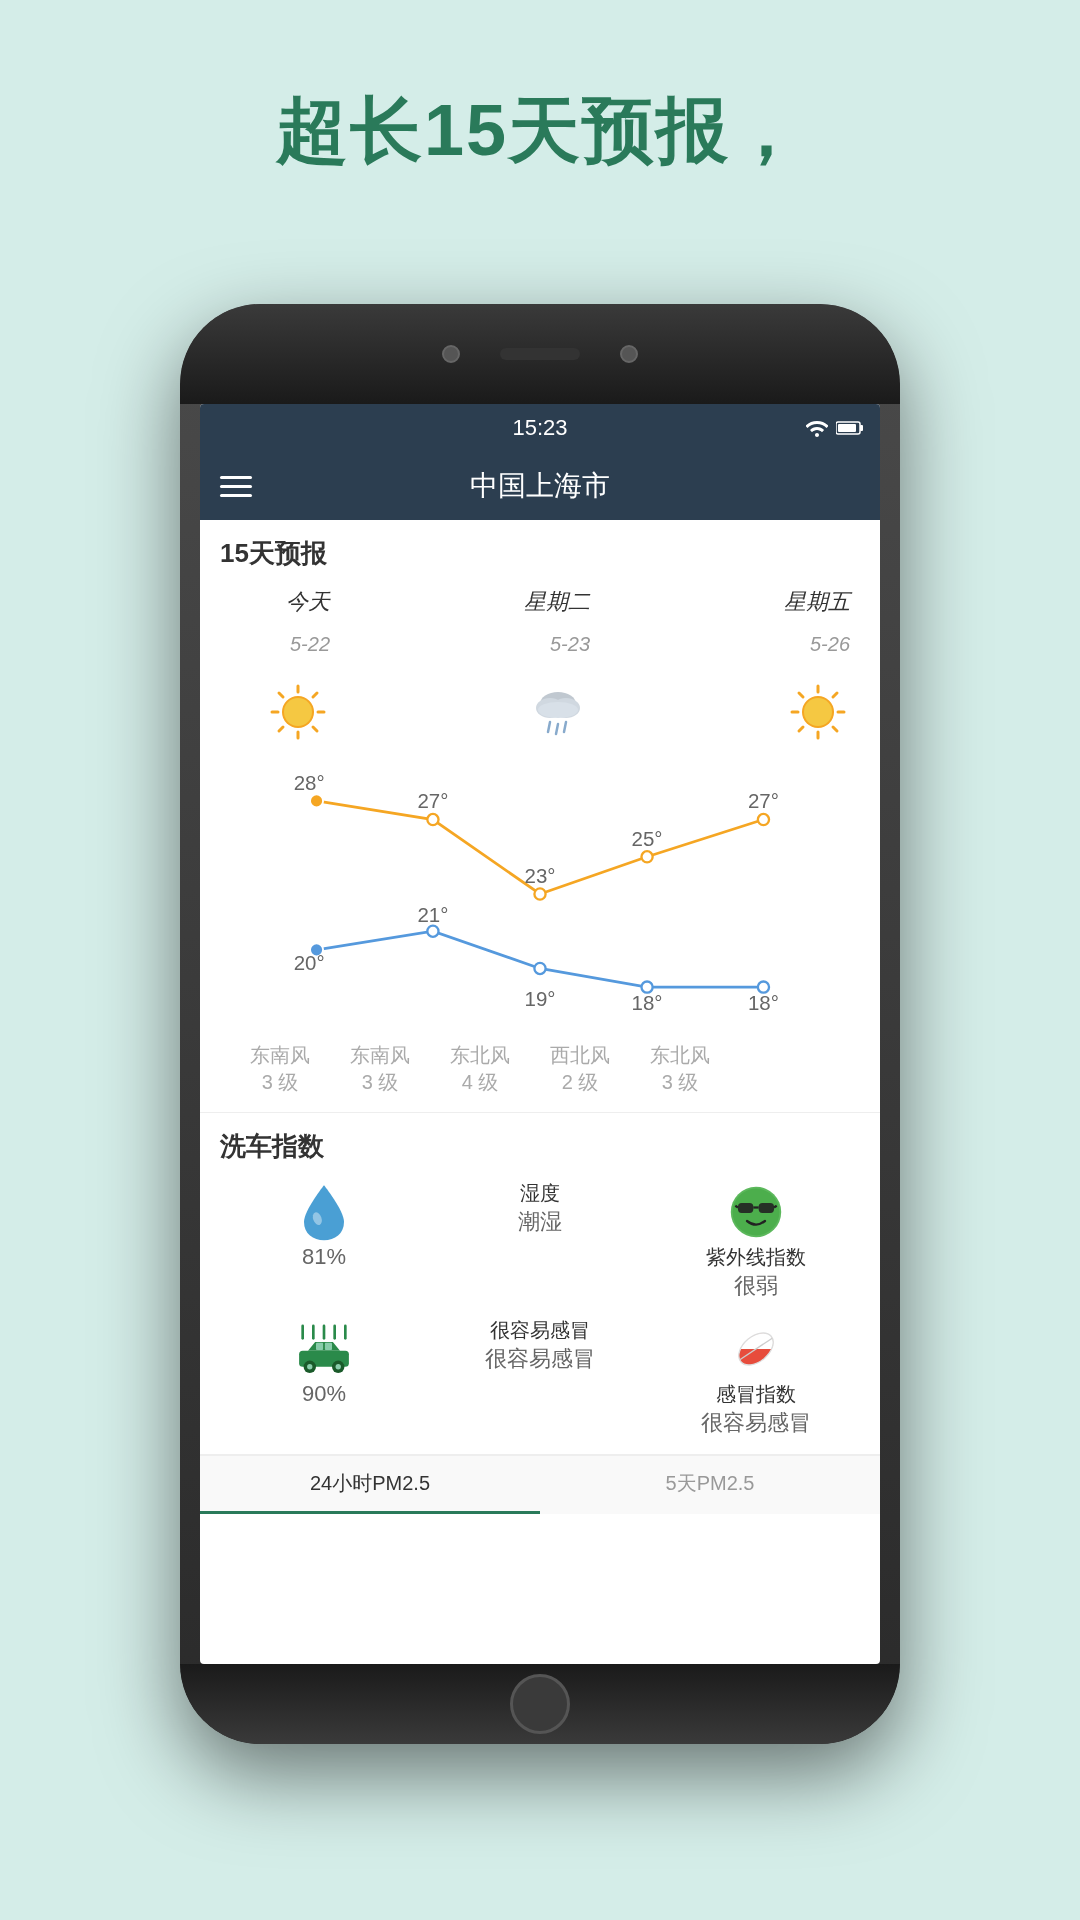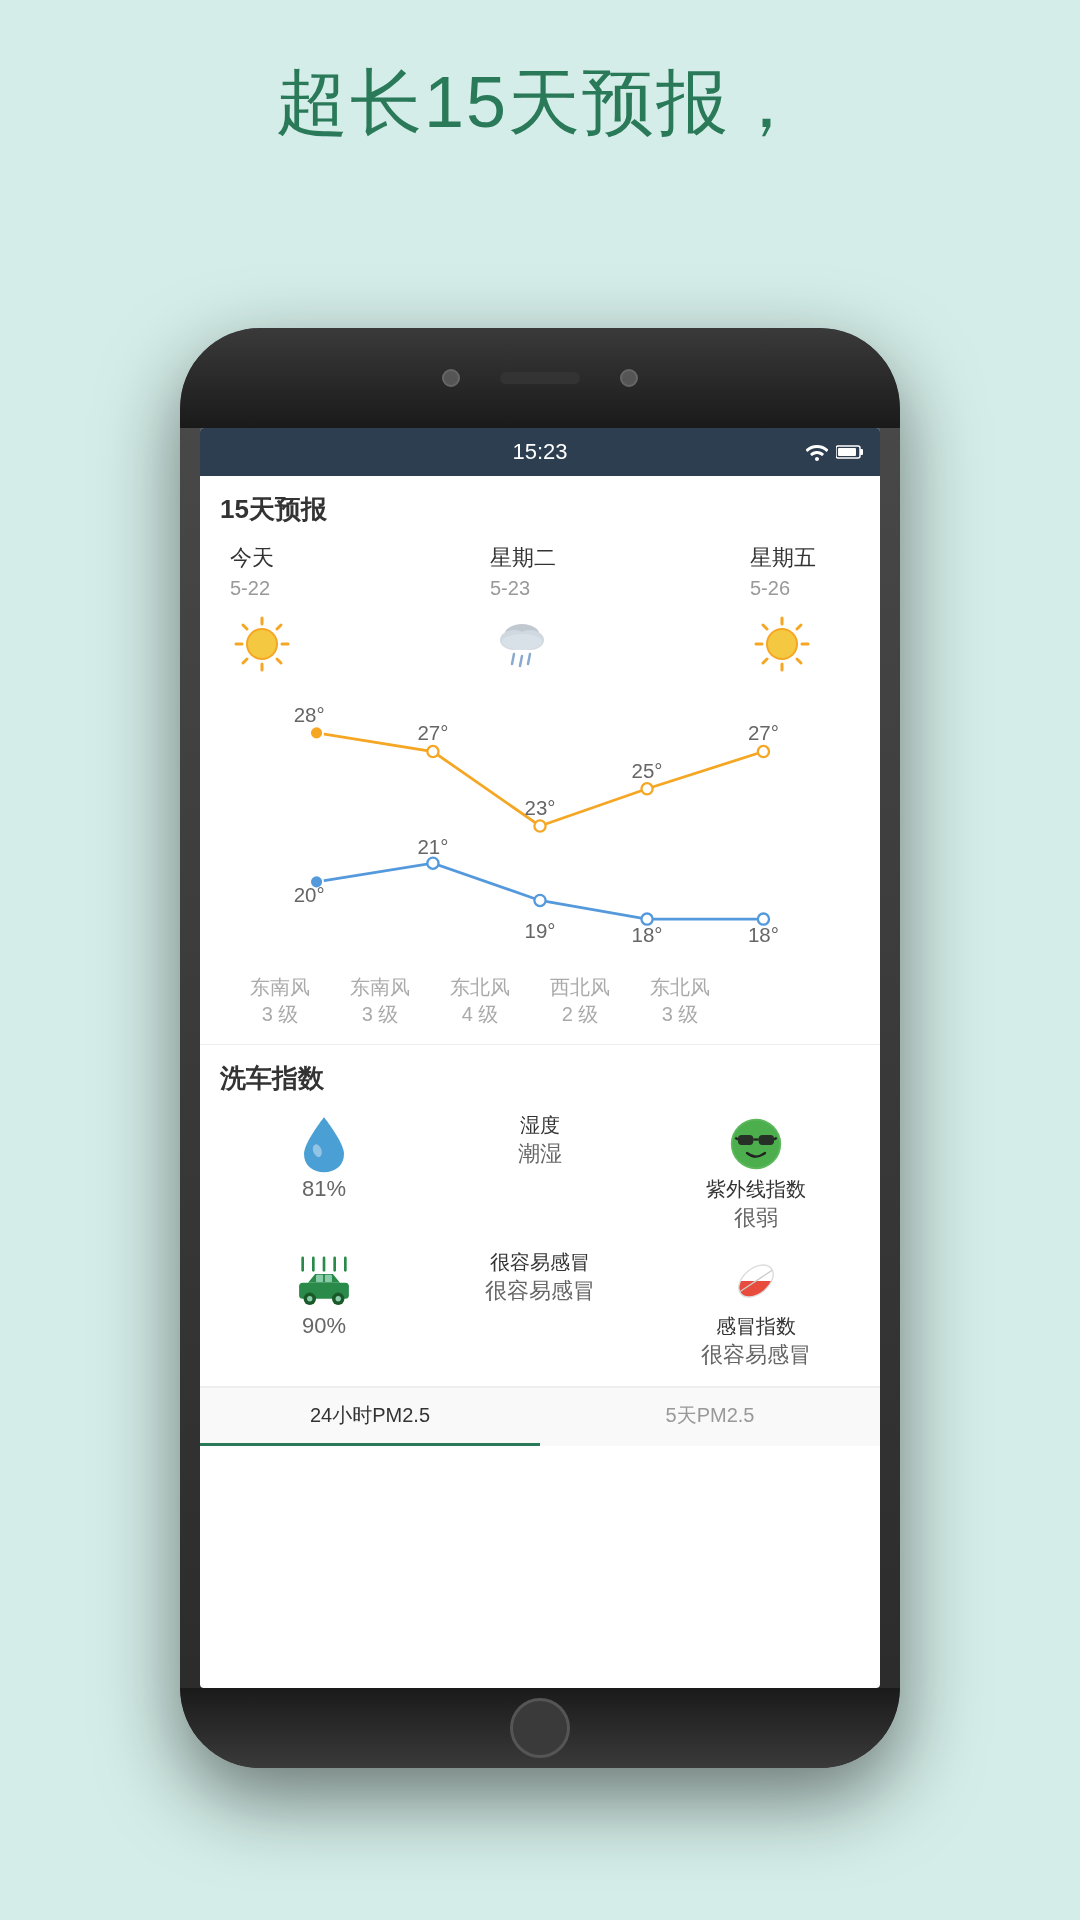--- a/index.html
+++ b/index.html
@@ -8,32 +8,32 @@
       height: 1920px;
       background-color: #d4ede8;
       font-family: 'PingFang SC', 'Microsoft YaHei', sans-serif;
       overflow: hidden;
       position: relative;
     }
 
     
     .header-text {
       text-align: center;
-      padding-top: 56px;
+      padding-top: 84px;
       color: #2a7a5a;
       font-size: 72px;
-      font-weight: normal;
+      font-weight: bold;
       line-height: 1.3;
       letter-spacing: 2px;
     }
 
     
     .phone-wrapper {
       position: absolute;
-      top: 328px;
+      top: 304px;
       left: 50%;
       transform: translateX(-50%);
       width: 720px;
       height: 1440px;
     }
 
     
     .phone-body {
       position: relative;
       width: 720px;
@@ -154,23 +154,24 @@
     
     .days-row {
       display: flex;
       justify-content: space-between;
       padding: 0 10px;
       margin-bottom: 8px;
     }
     .day-col {
       display: flex;
       flex-direction: column;
-      align-items: flex-start;
+      align-items: flex-end;
       width: 100px;
-      gap: 4px;
+      gap: 16px;
+      font-style: italic;
     }
     .day-name {
       font-size: 22px;
       color: #333;
       font-weight: 500;
     }
     .day-date {
       font-size: 20px;
       color: #999;
     }
@@ -327,20 +328,28 @@
           </svg>
 
           <svg width="28" height="16" viewBox="0 0 28 16">
             <rect x="0" y="2" width="24" height="12" rx="2" fill="none" stroke="white" stroke-width="1.5"></rect>
             <rect x="24" y="5" width="3" height="6" rx="1" fill="white"></rect>
             <rect x="2" y="4" width="18" height="8" rx="1" fill="white"></rect>
           </svg>
         </div>
       </div>
 
+      <div class="app-header">
+        <div class="hamburger">
+          <span></span>
+            <span></span>
+            <span></span>
+        </div>
+        <span>中国上海市</span>
+      </div>
 
       <div class="main-content">
 
         <div class="forecast-section">
           <div class="section-title">15天预报</div>
 
           <div class="days-row">
 
             <div class="day-col">
               <div class="day-name">今天</div>

